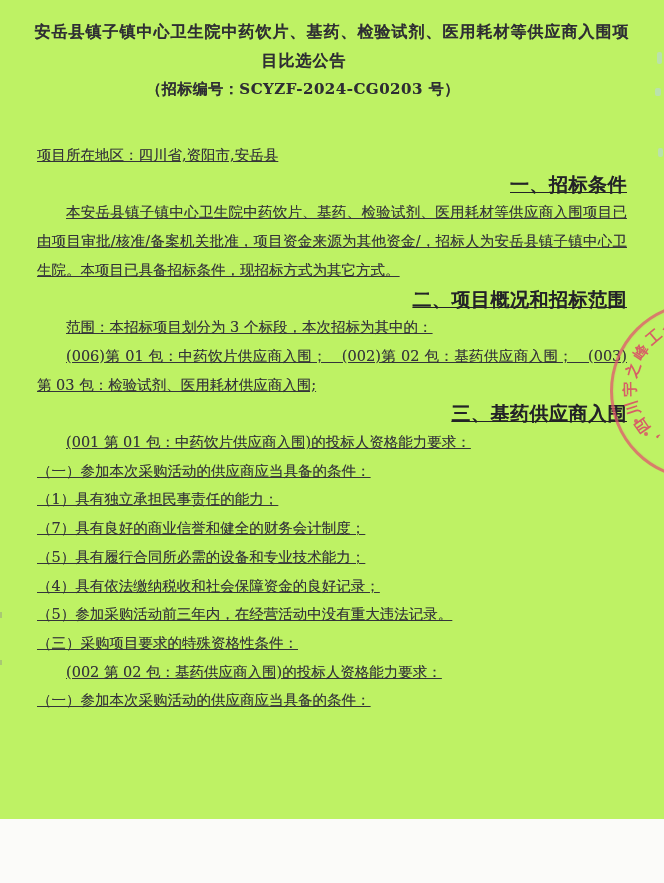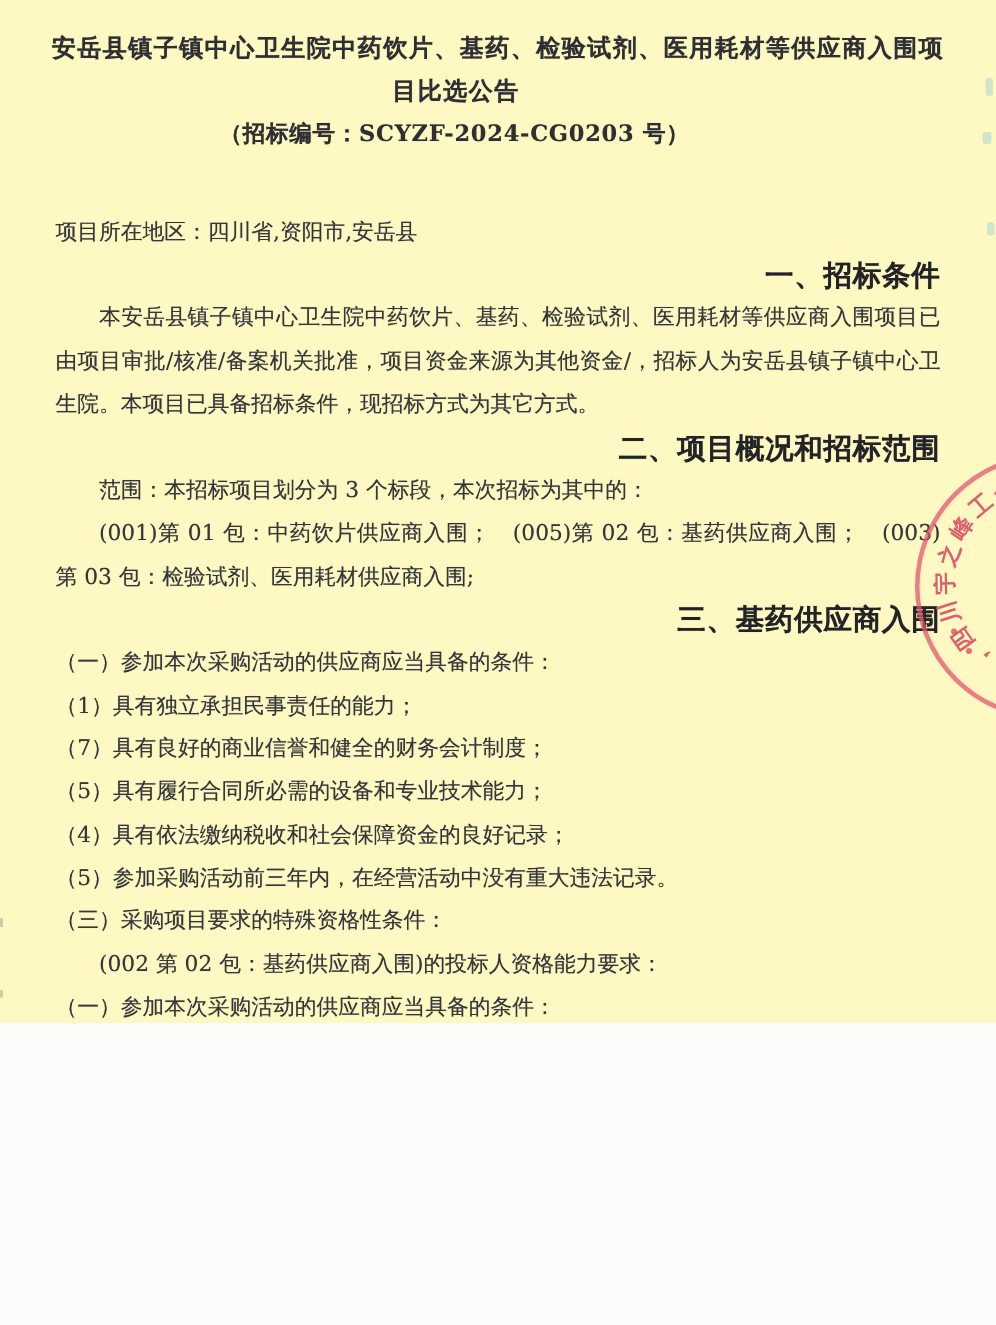--- a/index.html
+++ b/index.html
@@ -1,18 +1,18 @@
 <!DOCTYPE html>
 <html><head>
 <meta charset="utf-8">
 <style>
   html, body { margin:0; padding:0; background:#fbfbf9; }
   .page {
-    position:relative; width:664px; height:682px; overflow:hidden;
-    background:#fef9c3; color:#35353a;
+    position:relative; width:664px; height:819px; overflow:hidden;
+    background:#bef264; color:#35353a;
     font-family:"DejaVu Serif","Liberation Serif",serif;
   }
   
   .t-line {
     position:absolute; left:0; width:664px; text-align:center;
     font-weight:700; font-size:16px; letter-spacing:1px; color:#2e2e33;
     text-shadow:0 0 .5px rgba(46,46,51,.55);
   }
   .t1 { top:22px; }
   .t2 { top:51px; transform:translateX(-28px); }
@@ -20,21 +20,21 @@
     position:absolute; top:80px; left:0; width:664px; text-align:center;
     font-weight:700; font-size:15px; letter-spacing:.5px; color:#2e2e33;
     transform:translateX(-29px); text-shadow:0 0 .5px rgba(46,46,51,.5);
   }
   
   .doc-body {
     position:absolute; top:141px; left:37px; width:590px;
     font-size:14.5px; line-height:28.7px; text-align:justify;
     text-shadow:0 0 .5px rgba(53,53,58,.5);
   }
-  .doc-body p { margin:0; padding:0; }
+  .doc-body p { margin:0; padding:0;text-decoration:underline; }
   .p-heading {
     font-weight:700; font-size:19px; color:#232327; line-height:28.7px;
     text-align:right; letter-spacing:.5px;
   }
   .p-indent { text-indent:2em; }
   .p-plain  { text-indent:0; }
   .p-meta   { text-indent:0; }
   
   .seal-ring {
     position:absolute; left:610px; top:302px; width:172px; height:172px;
@@ -64,22 +64,23 @@
   <div class="t-line t1">安岳县镇子镇中心卫生院中药饮片、基药、检验试剂、医用耗材等供应商入围项</div>
   <div class="t-line t2">目比选公告</div>
   <div class="tno">（招标编号：SCYZF-2024-CG0203 号）</div>
 
   <div class="doc-body">
       <p class="p-meta">项目所在地区：四川省,资阳市,安岳县</p>
       <p class="p-heading">一、招标条件</p>
       <p class="p-indent">本安岳县镇子镇中心卫生院中药饮片、基药、检验试剂、医用耗材等供应商入围项目已由项目审批/核准/备案机关批准，项目资金来源为其他资金/，招标人为安岳县镇子镇中心卫生院。本项目已具备招标条件，现招标方式为其它方式。</p>
       <p class="p-heading">二、项目概况和招标范围</p>
       <p class="p-indent">范围：本招标项目划分为 3 个标段，本次招标为其中的：</p>
-      <p class="p-indent">(001)第 01 包：中药饮片供应商入围；　(005)第 02 包：基药供应商入围；　(003)第 03 包：检验试剂、医用耗材供应商入围;</p>
+      <p class="p-indent">(006)第 01 包：中药饮片供应商入围；　(002)第 02 包：基药供应商入围；　(003)第 03 包：检验试剂、医用耗材供应商入围;</p>
       <p class="p-heading">三、基药供应商入围</p>
+      <p class="p-indent">(001 第 01 包：中药饮片供应商入围)的投标人资格能力要求：</p>
       <p class="p-plain">（一）参加本次采购活动的供应商应当具备的条件：</p>
       <p class="p-plain">（1）具有独立承担民事责任的能力；</p>
       <p class="p-plain">（7）具有良好的商业信誉和健全的财务会计制度；</p>
       <p class="p-plain">（5）具有履行合同所必需的设备和专业技术能力；</p>
       <p class="p-plain">（4）具有依法缴纳税收和社会保障资金的良好记录；</p>
       <p class="p-plain">（5）参加采购活动前三年内，在经营活动中没有重大违法记录。</p>
       <p class="p-plain">（三）采购项目要求的特殊资格性条件：</p>
       <p class="p-indent">(002 第 02 包：基药供应商入围)的投标人资格能力要求：</p>
       <p class="p-plain">（一）参加本次采购活动的供应商应当具备的条件：</p>
     </div>

